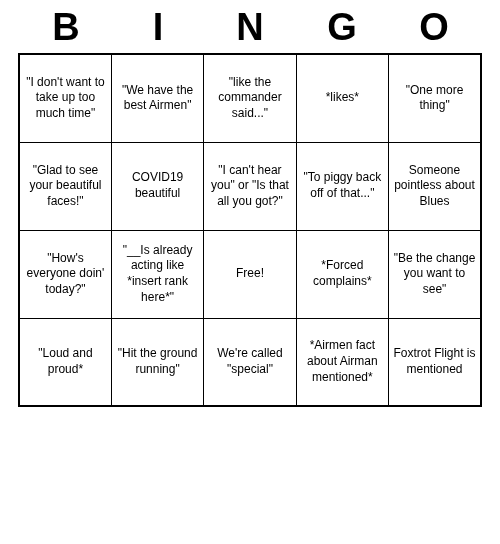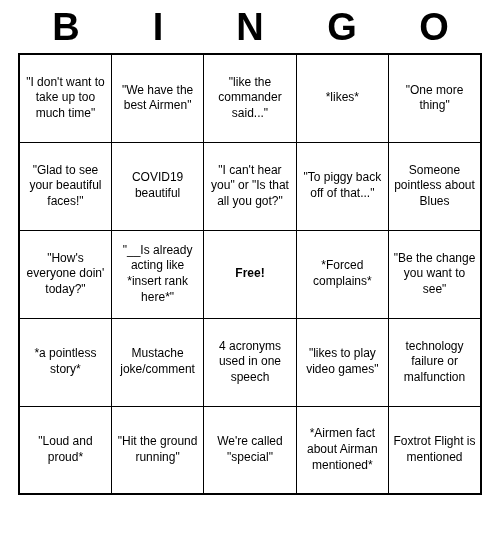--- a/index.html
+++ b/index.html
@@ -38,21 +38,21 @@
       width: 92px;
       height: 88px;
       text-align: center;
       vertical-align: middle;
       font-size: 12px;
       padding: 3px;
       line-height: 1.3;
     }
     .free-cell {
       font-size: 22px;
-      font-weight: bold;
+      font-weight: normal;
     }
   </style>
 </head>
 <body>
 
 <div id="bingo-title">
   <span class="bingo-letter">B</span>
   <span class="bingo-letter">I</span>
   <span class="bingo-letter">N</span>
   <span class="bingo-letter">G</span>
@@ -76,27 +76,20 @@
         <td>Someone pointless about Blues</td>
       </tr>
       <tr>
         <td>"How's everyone doin' today?"</td>
         <td>"__Is already acting like *insert rank here*"</td>
         <td class="free-cell">Free!</td>
         <td>*Forced complains*</td>
         <td>"Be the change you want to see"</td>
       </tr>
       <tr>
-        <td>*a pointless story*</td>
-        <td>Mustache joke/comment</td>
-        <td>4 acronyms used in one speech</td>
-        <td>"likes to play video games"</td>
-        <td>technology failure or malfunction</td>
-      </tr>
-      <tr>
         <td>"Loud and proud*</td>
         <td>"Hit the ground running"</td>
         <td>We're called "special"</td>
         <td>*Airmen fact about Airman mentioned*</td>
         <td>Foxtrot Flight is mentioned</td>
       </tr>
     </tbody>
 </table>
 
 </body></html>

